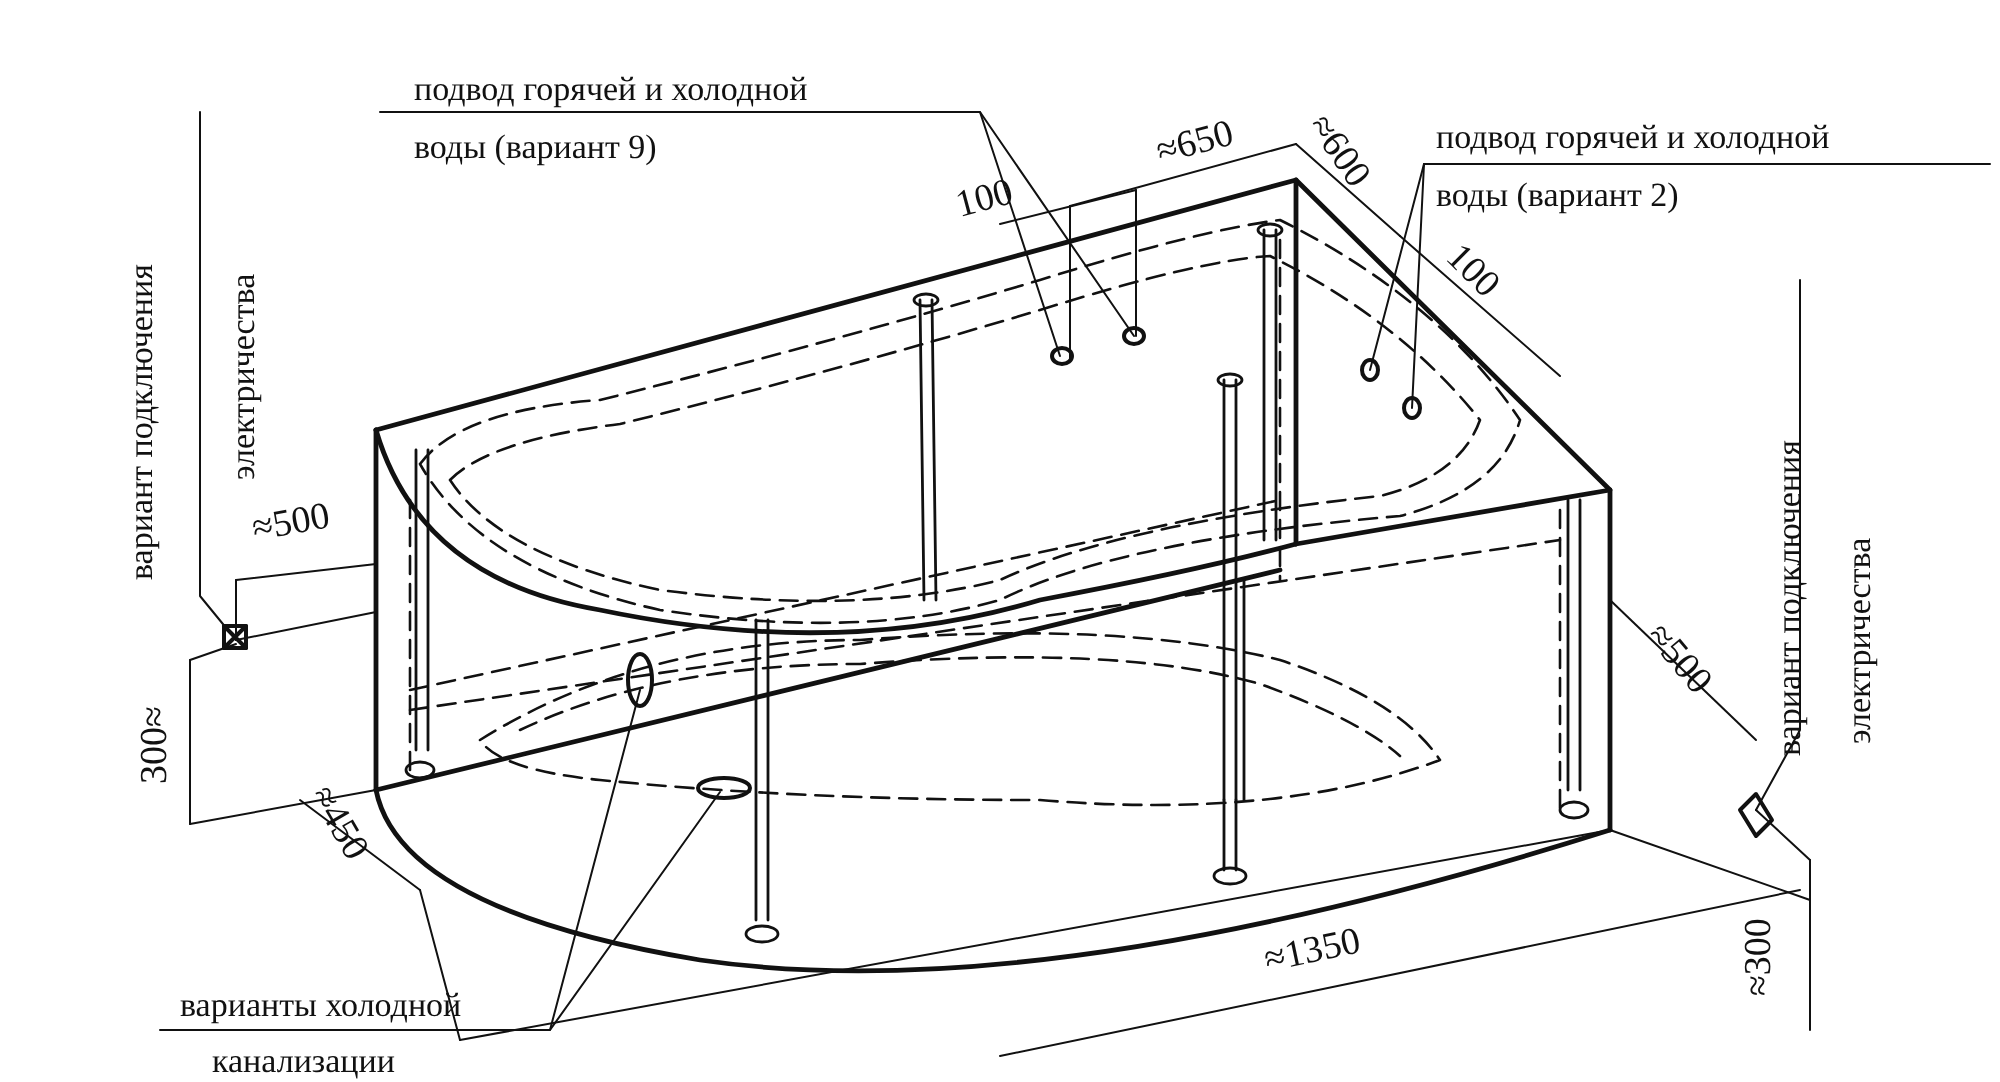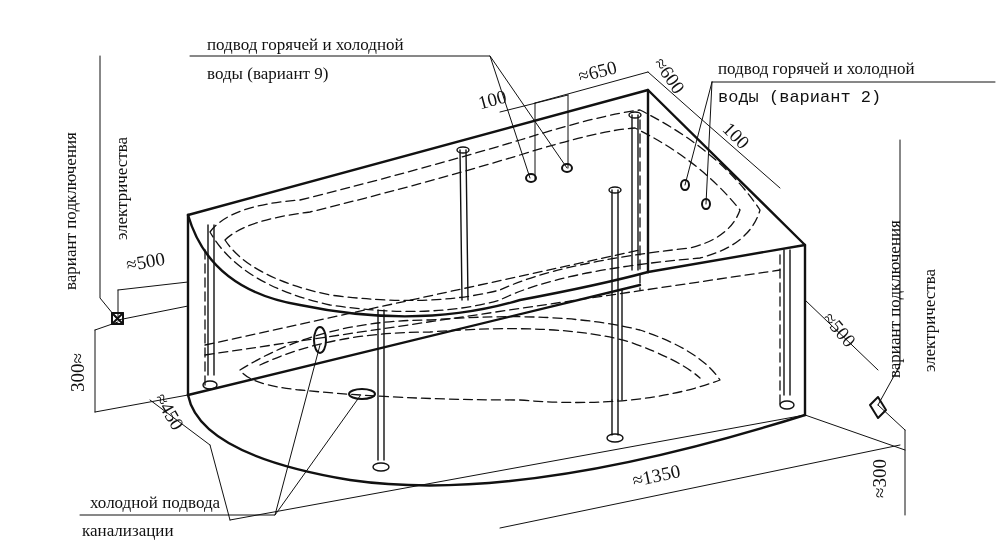--- a/index.html
+++ b/index.html
@@ -110,29 +110,29 @@
       <rect x="112" y="313" width="11" height="11"></rect>
       <path d="M112 313 L123 324 M123 313 L112 324"></path>
       <path d="M870 405 L878 397 L886 410 L878 418 Z"></path>
     </g>
   </g>
 </svg>
 
 <div class="lbl" style="left:207px;top:36px;">подвод горячей и холодной</div>
 <div class="lbl" style="left:207px;top:65px;">воды (вариант 9)</div>
 <div class="lbl" style="left:718px;top:60px;">подвод горячей и холодной</div>
-<div class="lbl" style="left:718px;top:89px;font-family:Liberation Mono, monospace;">воды (вариант 2)</div>
+<div class="lbl" style="left:718px;top:89px;">воды (вариант 2)</div>
 
 <div class="lbl vert" style="left:62px;top:290px;">вариант подключения</div>
 <div class="lbl vert" style="left:113px;top:240px;">электричества</div>
 <div class="lbl vert" style="left:886px;top:378px;">вариант подключения</div>
 <div class="lbl vert" style="left:921px;top:372px;">электричества</div>
 
-<div class="lbl" style="left:90px;top:494px;">холодной подвода</div>
-<div class="lbl" style="left:82px;top:522px;text-align:center;">канализации</div>
+<div class="lbl" style="left:90px;top:494px;">варианты холодной</div>
+<div class="lbl" style="left:106px;top:522px;text-align:center;">канализации</div>
 
 <div class="dim" style="left:578px;top:62px;transform:rotate(-15deg);">≈650</div>
 <div class="dim" style="left:650px;top:66px;transform:rotate(55deg);">≈600</div>
 <div class="dim" style="left:478px;top:90px;transform:rotate(-15deg);">100</div>
 <div class="dim" style="left:722px;top:126px;transform:rotate(45deg);">100</div>
 <div class="dim" style="left:126px;top:252px;transform:rotate(-10deg);">≈500</div>
 <div class="dim" style="left:68px;top:392px;transform:rotate(-90deg);transform-origin:left top;">300≈</div>
 <div class="dim" style="left:150px;top:402px;transform:rotate(60deg);">≈450</div>
 <div class="dim" style="left:820px;top:320px;transform:rotate(50deg);">≈500</div>
 <div class="dim" style="left:870px;top:498px;transform:rotate(-90deg);transform-origin:left top;">≈300</div>

